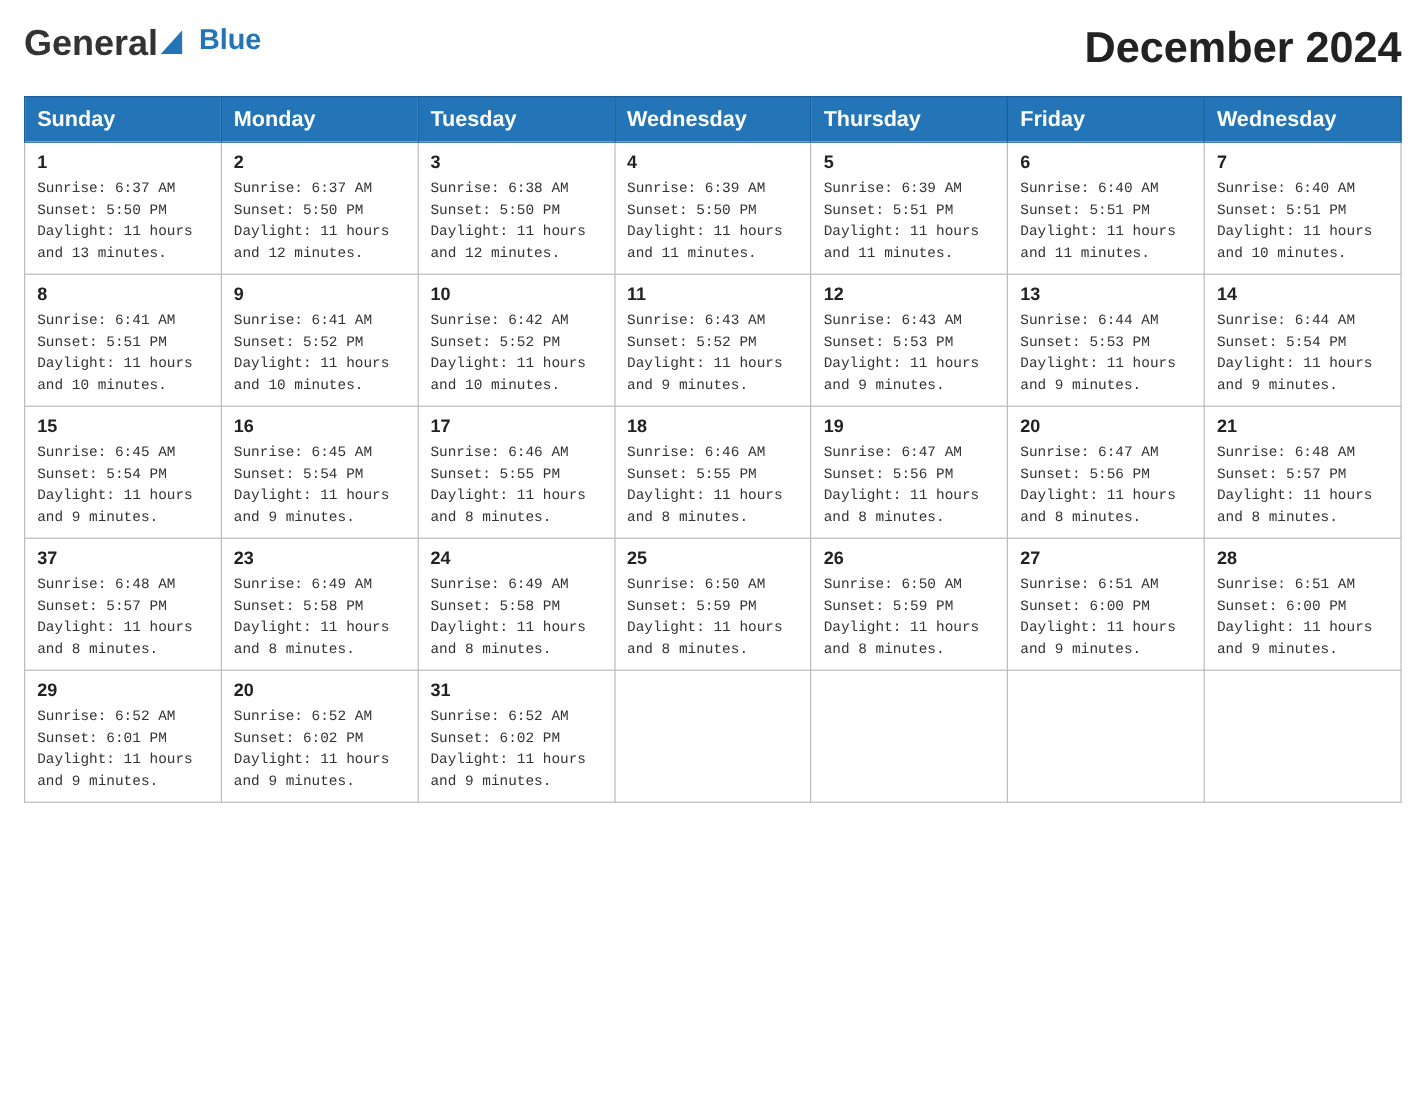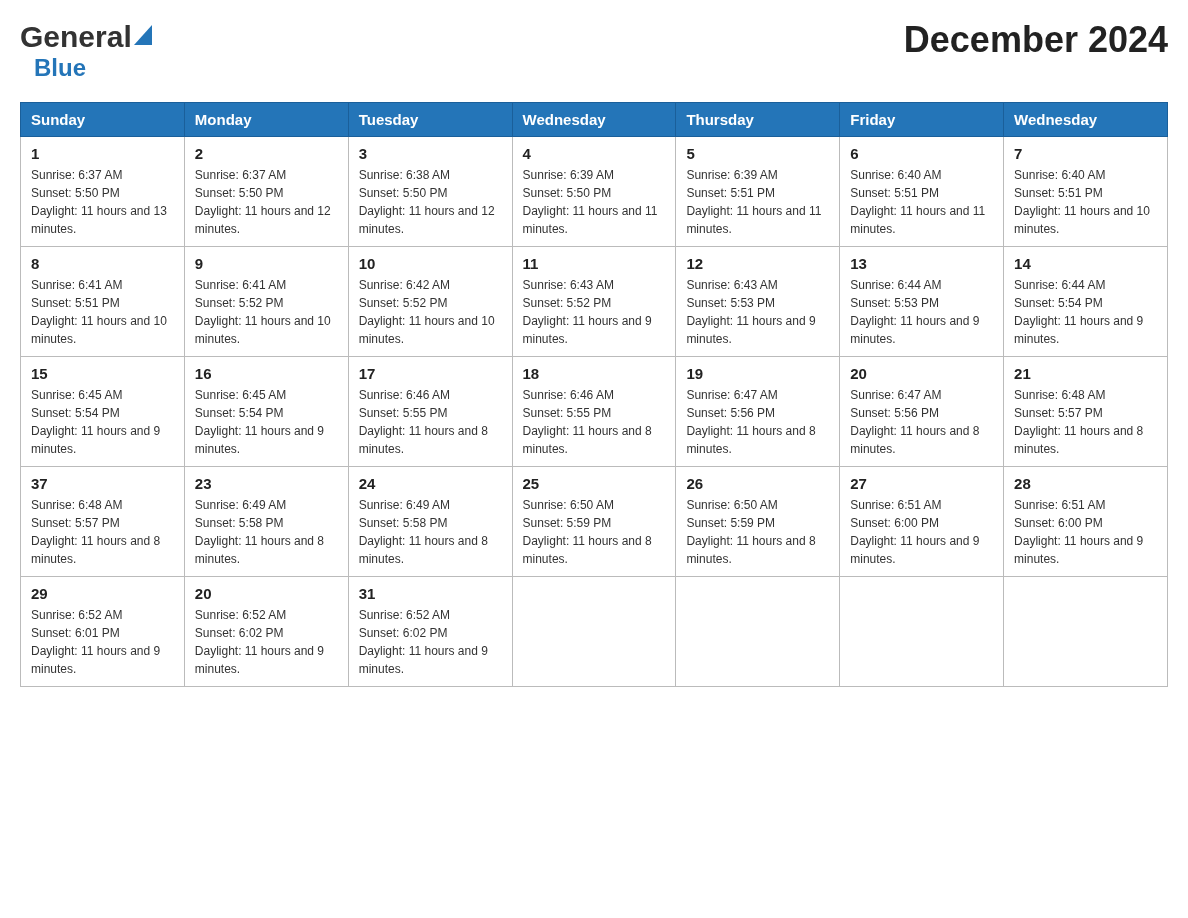--- a/index.html
+++ b/index.html
@@ -11,21 +11,21 @@
       min-height: 918px;
     }
     .header {
       display: flex;
       justify-content: space-between;
       align-items: flex-start;
       margin-bottom: 20px;
     }
     .logo {
       display: flex;
-      flex-direction: column;
+      flex-direction: row;
       align-items: flex-start;
     }
     .title-block {
       text-align: right;
     }
     .month-title {
       font-size: 36px;
       font-weight: bold;
       color: #222;
       line-height: 1.1;
@@ -36,21 +36,21 @@
       margin-top: 4px;
     }
     .calendar {
       width: 100%;
       border-collapse: collapse;
       border: 1px solid #aaa;
     }
     .calendar th {
       background: #2475b8;
       color: #fff;
-      font-size: 15px;
+      font-size: 18px;
       font-weight: bold;
       padding: 8px 10px;
       text-align: left;
       border: 1px solid #1a5f9a;
     }
     .calendar td {
       vertical-align: top;
       padding: 8px 10px;
       border: 1px solid #bbb;
       width: calc(100% / 7);
@@ -61,20 +61,21 @@
     .day-num {
       font-size: 15px;
       font-weight: bold;
       display: block;
       margin-bottom: 4px;
     }
     .day-info {
       font-size: 12px;
       line-height: 1.5;
       color: #333;
+      font-family: Liberation Mono, monospace;
     }
     .empty-cell {
       background: #fff;
     }
     tr.week-row td {
       background: #fff;
     }
   </style>
 </head>
 <body>

